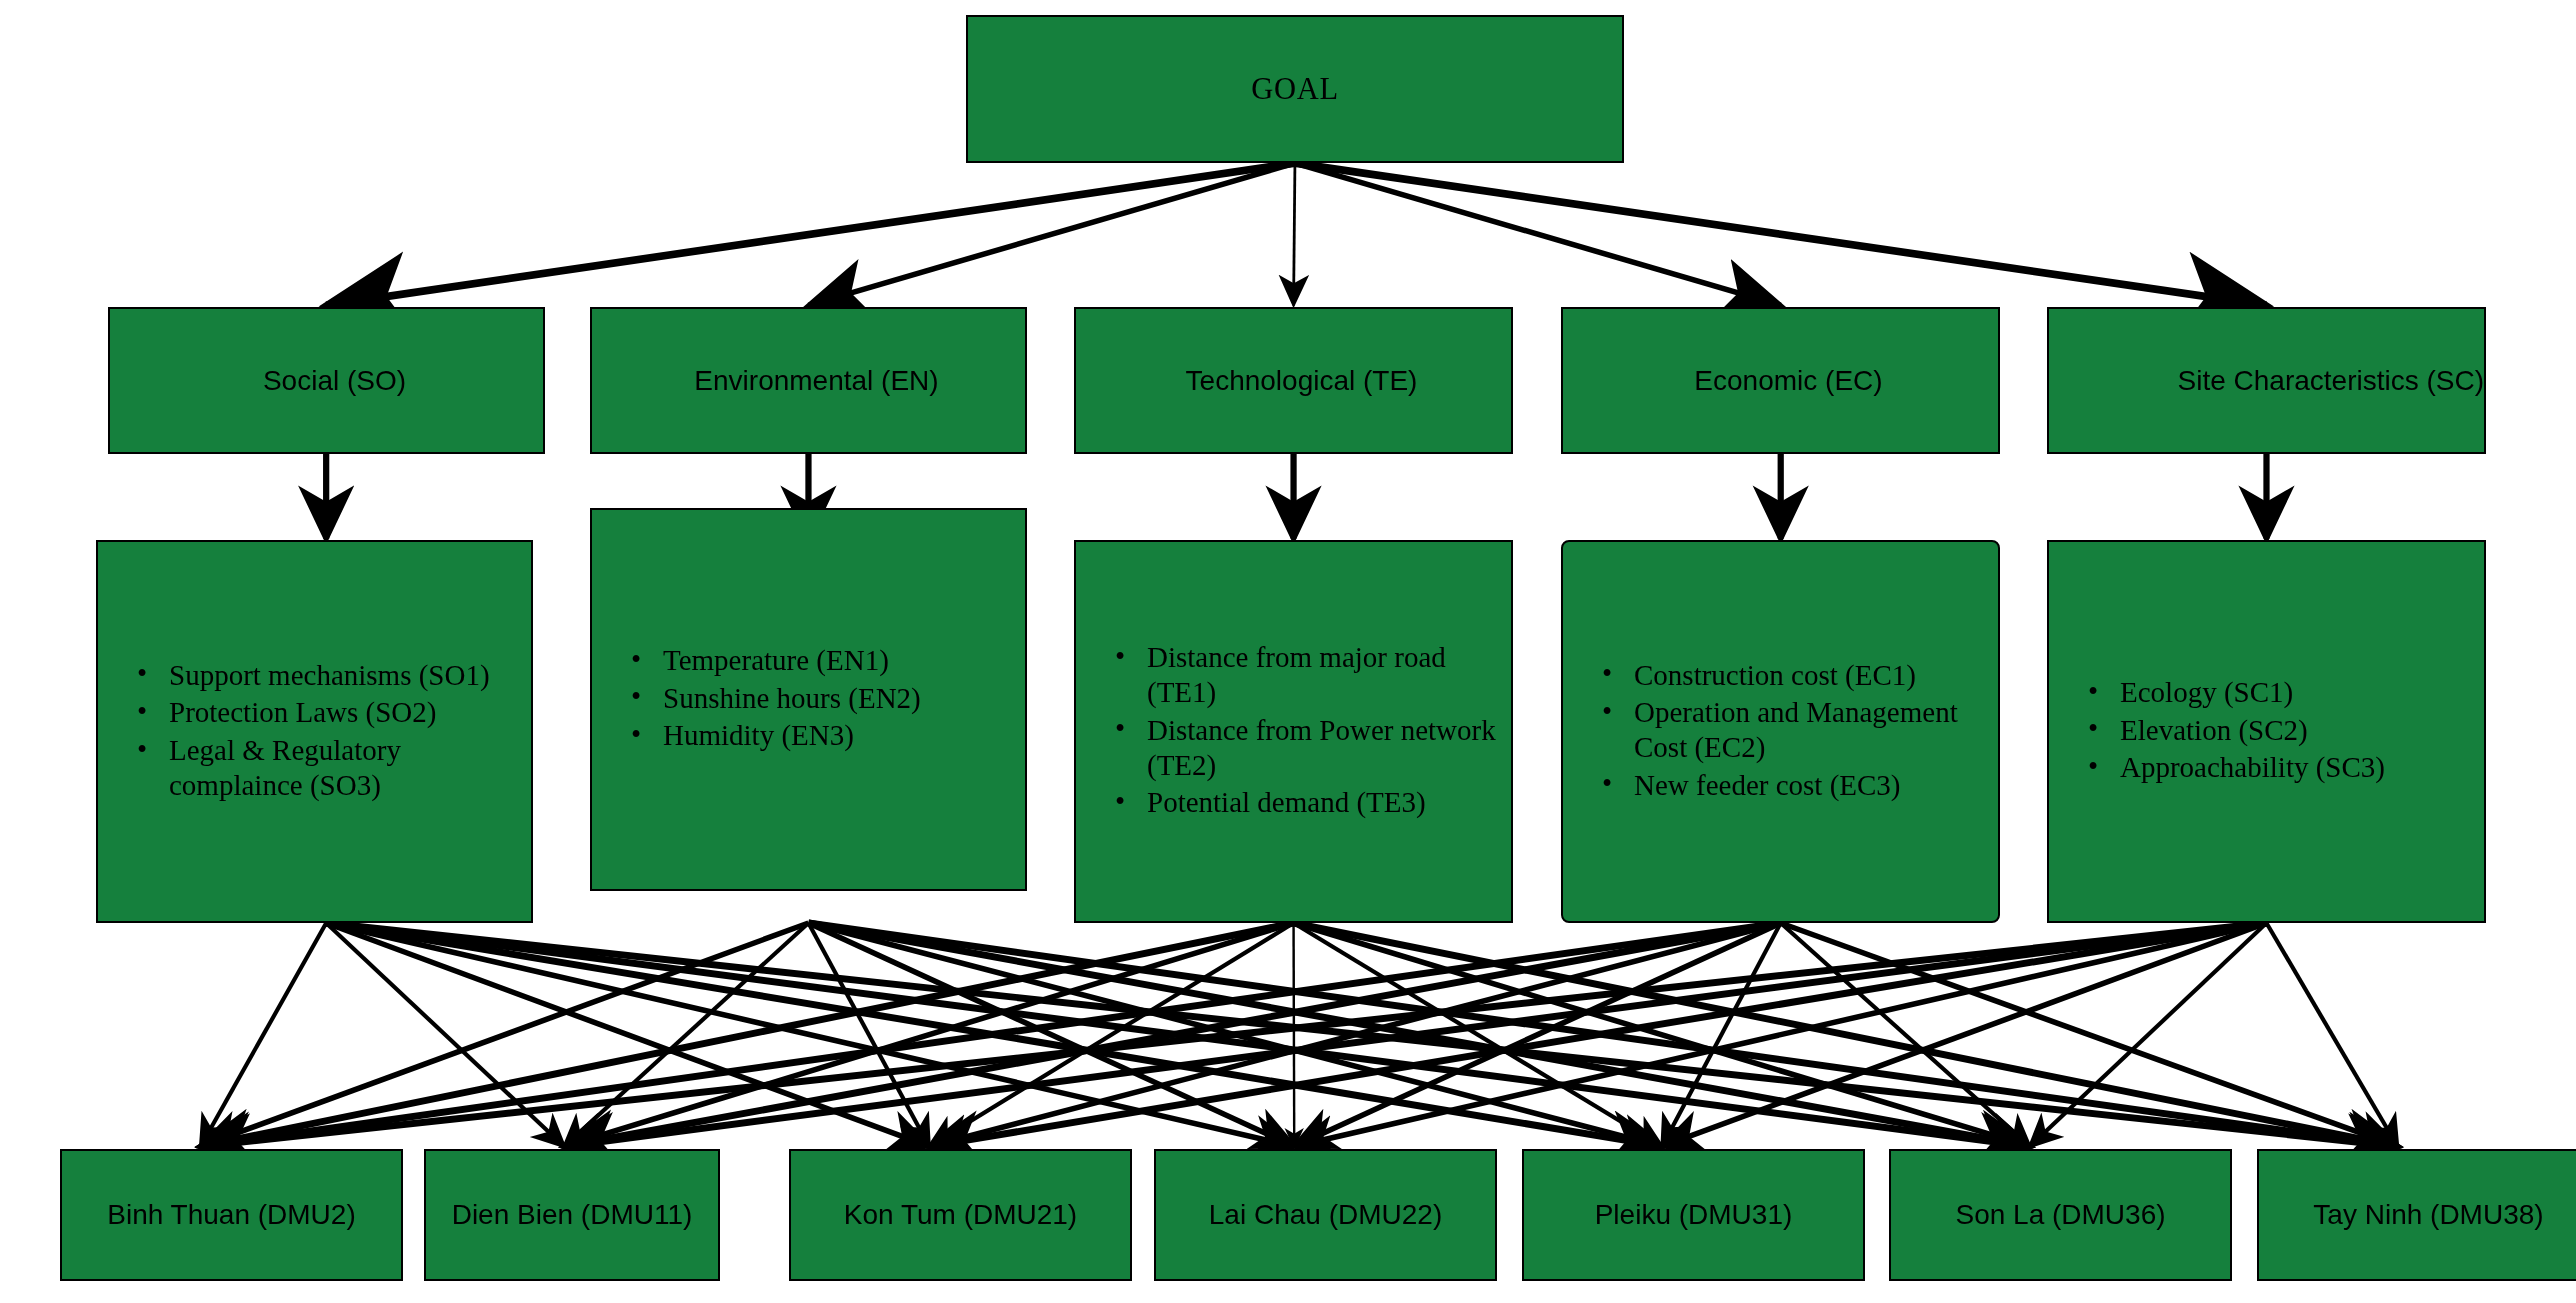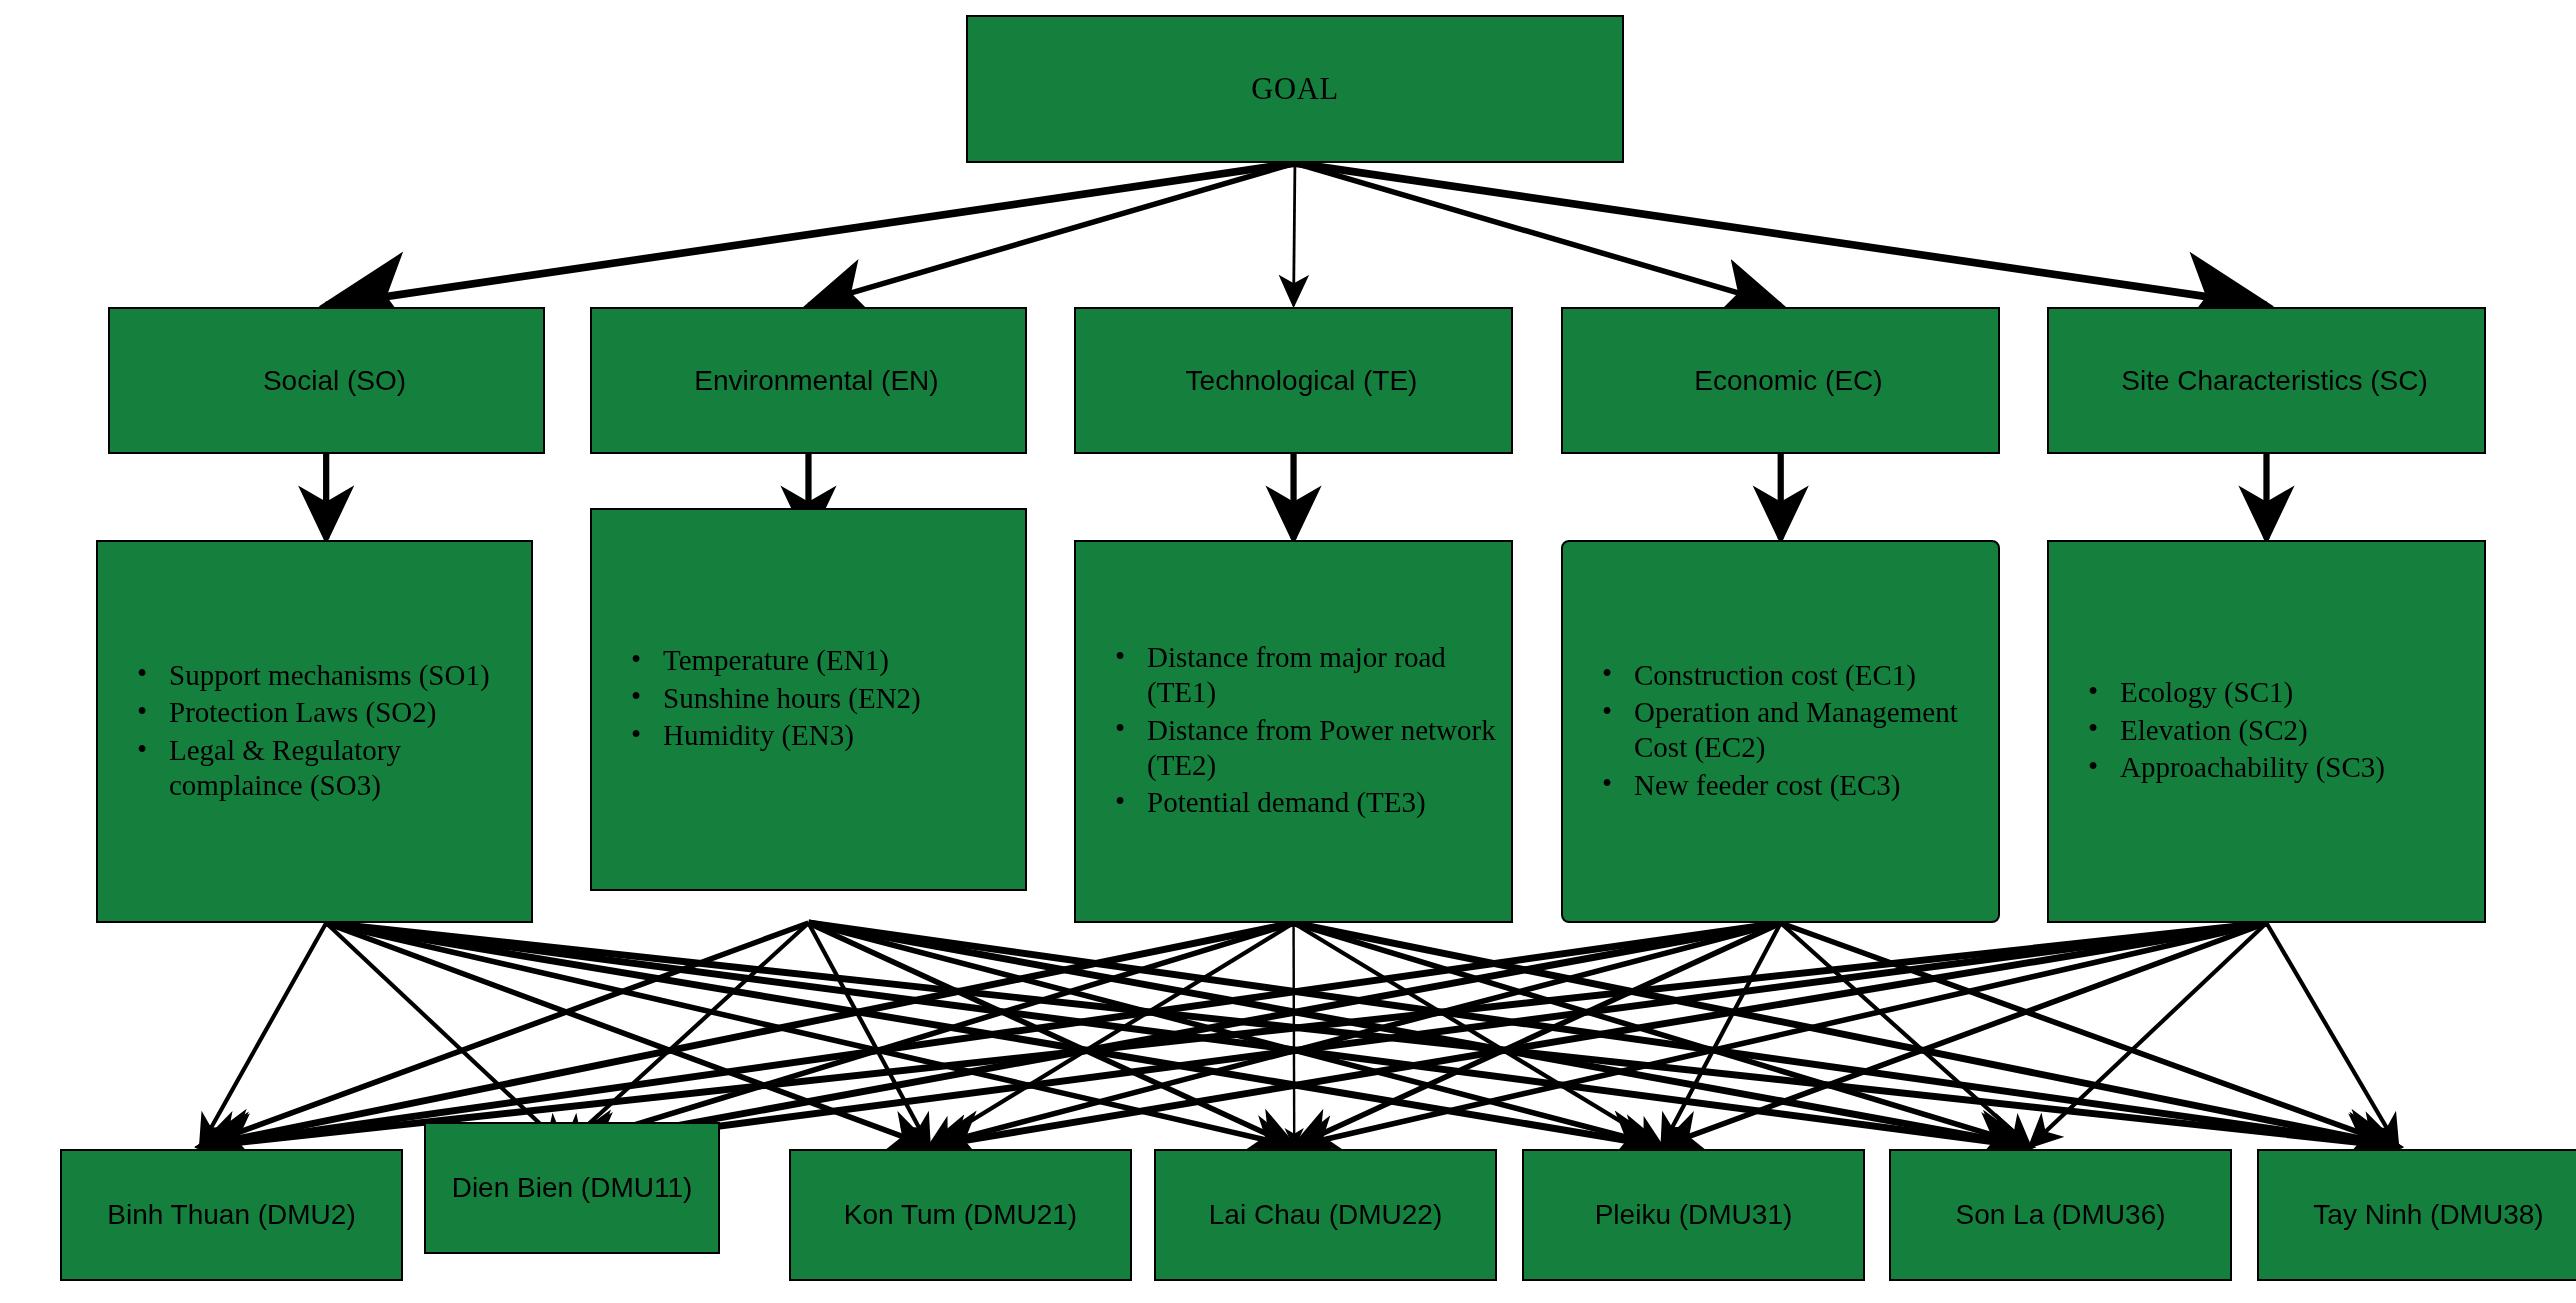--- a/index.html
+++ b/index.html
@@ -179,21 +179,21 @@
   </div>
   <div class="node criterion" style="left:590px; top:307px; width:437px; height:147px;">
     <span class="criterion-label">Environmental (EN)</span>
   </div>
   <div class="node criterion" style="left:1074px; top:307px; width:439px; height:147px;">
     <span class="criterion-label">Technological (TE)</span>
   </div>
   <div class="node criterion" style="left:1561px; top:307px; width:439px; height:147px;">
     <span class="criterion-label">Economic (EC)</span>
   </div>
-  <div class="node criterion" style="left:2047px; top:307px; width:439px; height:147px;">
+  <div class="node criterion" style="left:2047px; top:307px; width:439px; height:147px;justify-content:flex-end;">
     <span class="criterion-label">Site Characteristics (SC)</span>
   </div>
 
   <div class="node subcriteria" style="left:96px; top:540px; width:437px; height:383px;">
     <ul class="bullet-list">
       <li class="bullet-item">Support mechanisms (SO1)</li>
       <li class="bullet-item">Protection Laws (SO2)</li>
       <li class="bullet-item">Legal &amp; Regulatory complaince (SO3)</li>
     </ul>
   </div>
@@ -222,21 +222,21 @@
     <ul class="bullet-list">
       <li class="bullet-item">Ecology (SC1)</li>
       <li class="bullet-item">Elevation (SC2)</li>
       <li class="bullet-item">Approachability (SC3)</li>
     </ul>
   </div>
 
   <div class="node alternative" style="left:29px; top:1149px; width:343px; height:132px;">
     <span class="alternative-label">Binh Thuan (DMU2)</span>
   </div>
-  <div class="node alternative" style="left:393px; top:1122px; width:296px; height:132px;">
+  <div class="node alternative" style="left:393px; top:1149px; width:296px; height:132px;">
     <span class="alternative-label">Dien Bien (DMU11)</span>
   </div>
   <div class="node alternative" style="left:758px; top:1149px; width:343px; height:132px;">
     <span class="alternative-label">Kon Tum (DMU21)</span>
   </div>
   <div class="node alternative" style="left:1123px; top:1149px; width:343px; height:132px;">
     <span class="alternative-label">Lai Chau (DMU22)</span>
   </div>
   <div class="node alternative" style="left:1491px; top:1149px; width:343px; height:132px;">
     <span class="alternative-label">Pleiku (DMU31)</span>

